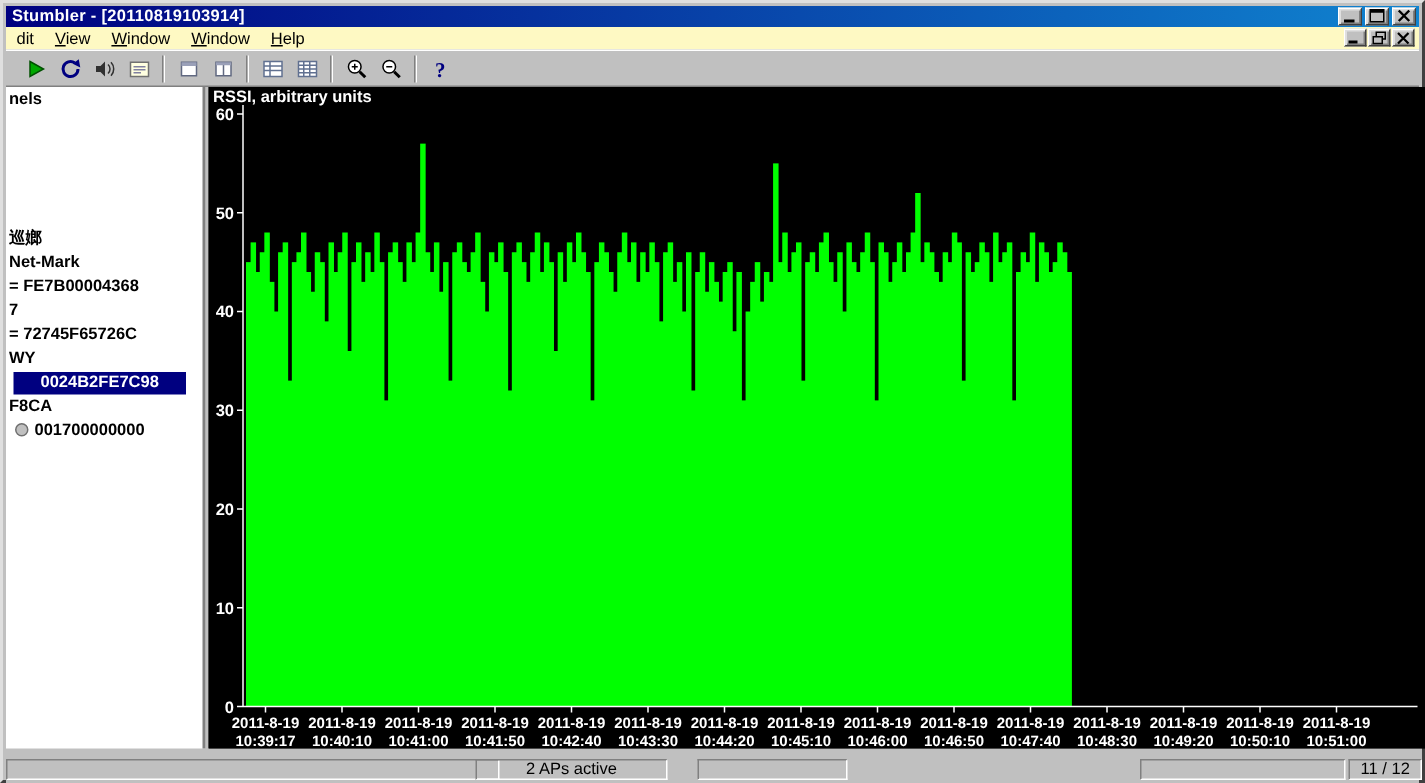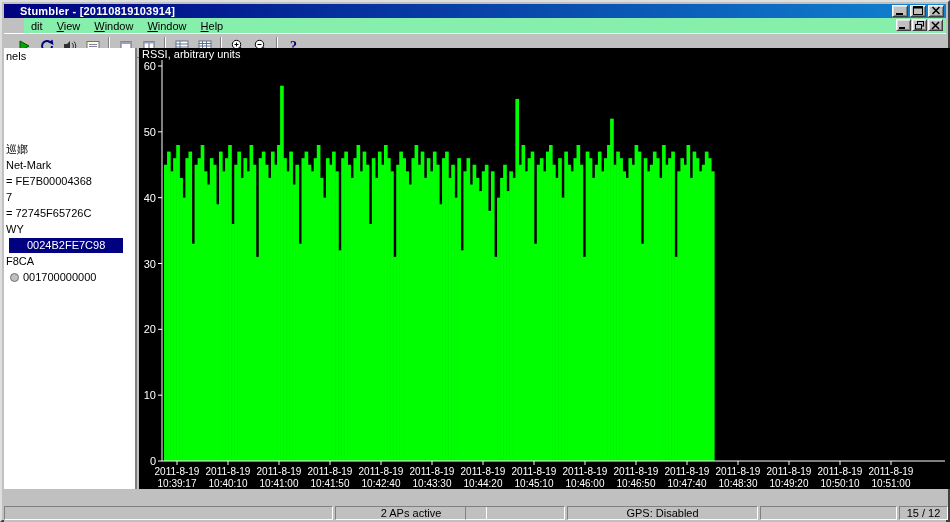--- a/index.html
+++ b/index.html
@@ -7,46 +7,46 @@
   body { font-family:"Liberation Sans", sans-serif; font-size:11px; background:#c0c0c0; }
 
   .win { position:absolute; left:0; top:0; width:950px; height:522px;
          background:#c0c0c0;
          border:2px solid; border-color:#dfdfdf #404040 #404040 #dfdfdf; }
 
   
   .titlebar { position:absolute; left:2px; top:2px; right:2px; height:14px;
               background:linear-gradient(90deg,#000080,#1084d0);
               color:#fff; font-weight:bold; display:flex; align-items:center; }
-  .titlebar .title { padding-left:16px; white-space:nowrap; letter-spacing:.2px; }
+  .titlebar .title { padding-left:4px; white-space:nowrap; letter-spacing:.2px; }
   .winbtns { position:absolute; right:2px; top:1px; display:flex; gap:2px; }
   .btn3d { width:16px; height:12px; background:#c0c0c0;
            border:1px solid; border-color:#fff #404040 #404040 #fff;
            box-shadow: inset 1px 1px 0 #dfdfdf, inset -1px -1px 0 #808080;
            display:flex; align-items:center; justify-content:center; padding:0; }
 
   
   .menubar { position:absolute; left:2px; top:16px; right:2px; height:15px;
-             background:#86efac; display:flex; align-items:center;margin-left:20px; }
+             background:#fef9c3; display:flex; align-items:center; }
   .mi { display:inline-block; padding:1px 7px; color:#000; }
   .mi.ul::first-letter { text-decoration:underline; }
   .mdibtns { position:absolute; right:3px; top:1px; display:flex; gap:1px; }
   .mdibtn { width:15px; height:12px; }
 
   
   .toolbar { position:absolute; left:2px; top:31px; right:2px; height:25px;
              background:#c0c0c0; border-top:1px solid #fff; border-bottom:1px solid #808080;
              display:flex; align-items:center; padding-left:8px; }
   .tbtn { width:23px; height:22px; background:transparent; border:none;
           display:flex; align-items:center; justify-content:center; }
   .tsep { width:2px; height:18px; margin:0 4px;
           border-left:1px solid #808080; border-right:1px solid #fff; }
 
   
-  .bodyarea { position:absolute; left:2px; top:46px; width:946px; height:441px; }
+  .bodyarea { position:absolute; left:2px; top:56px; width:946px; height:441px;font-weight:bold; }
   .tree { position:absolute; left:0; top:0; width:133px; height:441px; background:#fff;
           border-right:2px solid #808080; overflow:hidden; }
   .titem { position:absolute; height:15px; line-height:15px; white-space:nowrap; color:#000; }
   .titem.sel { background:#000080; color:#fff; padding:0 18px; }
   .apicon { display:inline-block; width:9px; height:9px; border:1px solid #707070;
             border-radius:50%; background:#c0c0c0; margin-right:4px; vertical-align:-1px; }
 
   .chartpanel { position:absolute; left:135px; top:0; width:811px; height:441px; background:#000; }
   .chartpanel svg { display:block; }
 
@@ -452,20 +452,19 @@
           <text x="752" y="427" fill="#ffffff" font-size="10" text-anchor="middle" font-family="Liberation Sans, sans-serif">2011-8-19</text>
           <text x="752" y="439" fill="#ffffff" font-size="10" text-anchor="middle" font-family="Liberation Sans, sans-serif">10:51:00</text>
           <text x="3" y="10" fill="#ffffff" font-size="11" text-anchor="start" font-family="Liberation Sans, sans-serif">RSSI, arbitrary units</text>
         </svg>
     </div>
 
   </div>
 
   <div class="statusbar">
     <div class="sseg" style="left:0;   width:329px;"></div>
-    <div class="sseg" style="left:331px; width:152px;">2 APs active</div>
+    <div class="sseg" style="left:313px; width:128px;">2 APs active</div>
     <div class="sseg" style="left:461px; width:100px;"></div>
-    <div class="sseg" style="left:563px; width:191px;">GPS: Disabled</div>
     <div class="sseg" style="left:756px; width:137px;"></div>
-    <div class="sseg" style="left:895px; width:49px;">15 / 12</div>
+    <div class="sseg" style="left:895px; width:49px;">11 / 12</div>
   </div>
 
 </div>
 
 </body></html>

